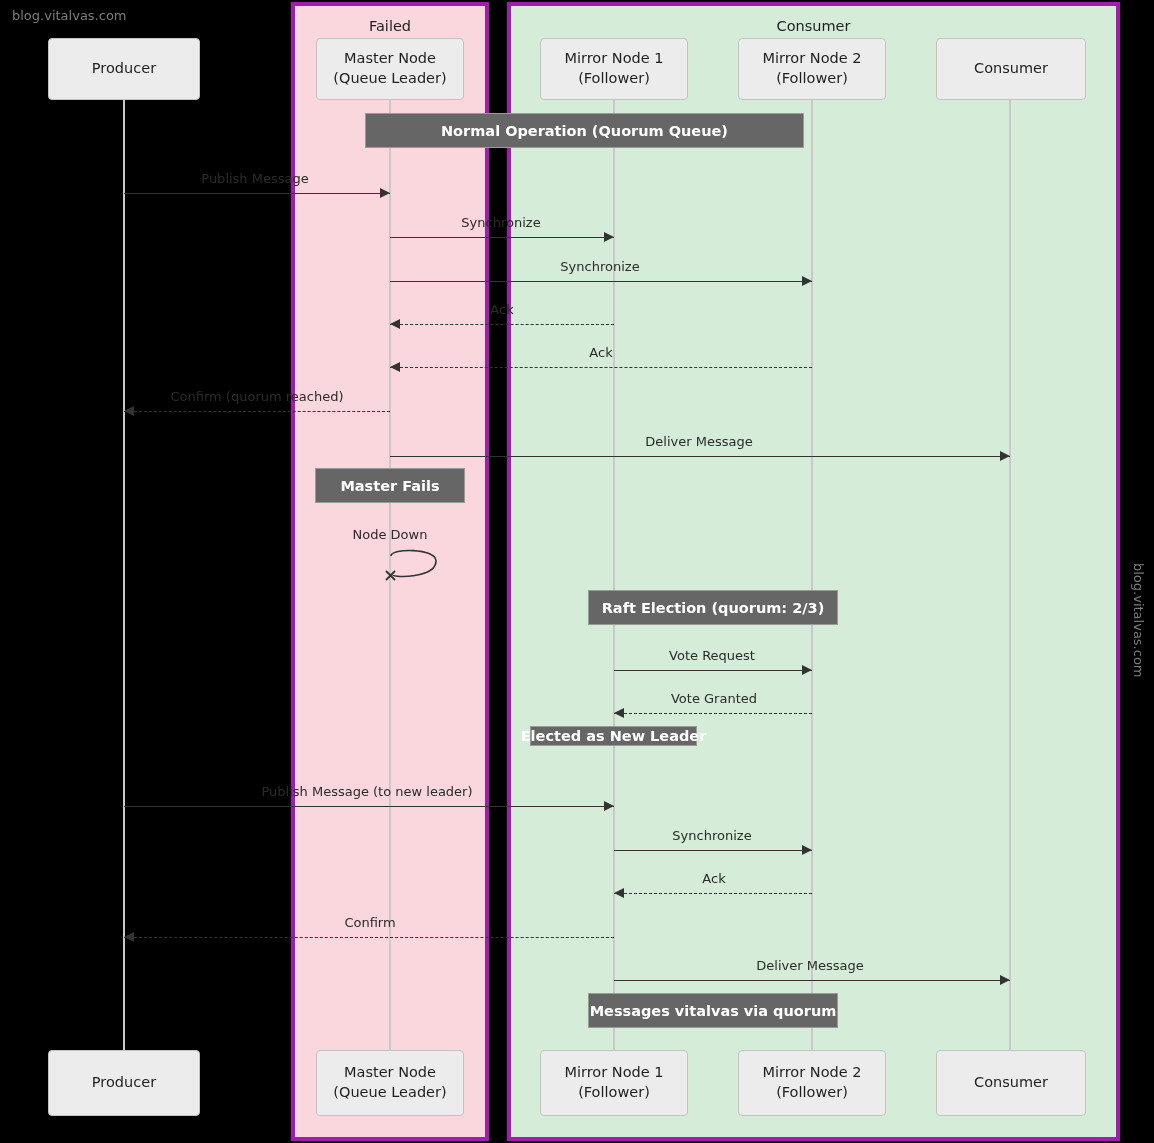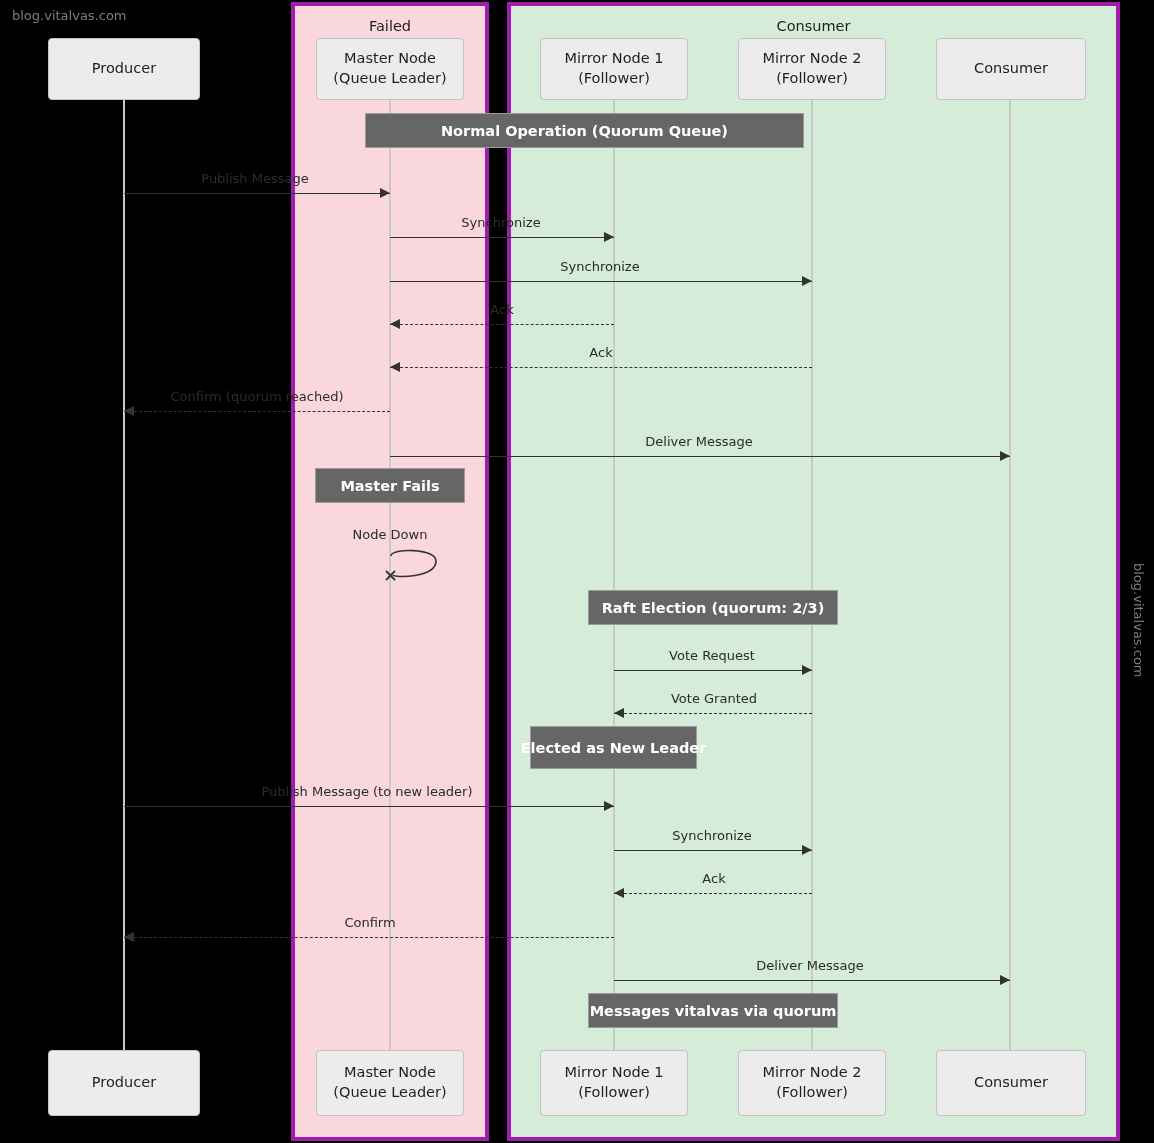--- a/index.html
+++ b/index.html
@@ -187,21 +187,21 @@
         <path d="M 7,8 C 7,0 52,0 52,13 C 52,30 10,30 9,27" fill="none" stroke="#333333" stroke-width="1.6"></path>
         <line x1="2" y1="23" x2="11" y2="32" stroke="#333333" stroke-width="1.8"></line>
         <line x1="11" y1="23" x2="2" y2="32" stroke="#333333" stroke-width="1.8"></line>
       </svg>
     </div>
 
   <div id="notes-layer">
       <div class="note" style="left: 365px; top: 113px; width: 439px; height: 35px;">Normal Operation (Quorum Queue)</div>
       <div class="note" style="left: 315px; top: 468px; width: 150px; height: 35px;">Master Fails</div>
       <div class="note" style="left: 588px; top: 590px; width: 250px; height: 35px;">Raft Election (quorum: 2/3)</div>
-      <div class="note" style="left: 530px; top: 726px; width: 167px; height: 43px;">Elected as New Leader</div>
+      <div class="note" style="left: 530px; top: 726px; width: 167px; height: 20px;">Elected as New Leader</div>
       <div class="note" style="left: 588px; top: 993px; width: 250px; height: 35px;">Messages vitalvas via quorum</div>
     </div>
 
   <div id="actors-layer">
       <div class="actor" style="left: 48px; top: 38px; width: 152px; height: 62px;">Producer</div>
       <div class="actor" style="left: 48px; top: 1050px; width: 152px; height: 66px;">Producer</div>
       <div class="actor" style="left: 316px; top: 38px; width: 148px; height: 62px;">Master Node
 (Queue Leader)</div>
       <div class="actor" style="left: 316px; top: 1050px; width: 148px; height: 66px;">Master Node
 (Queue Leader)</div>

